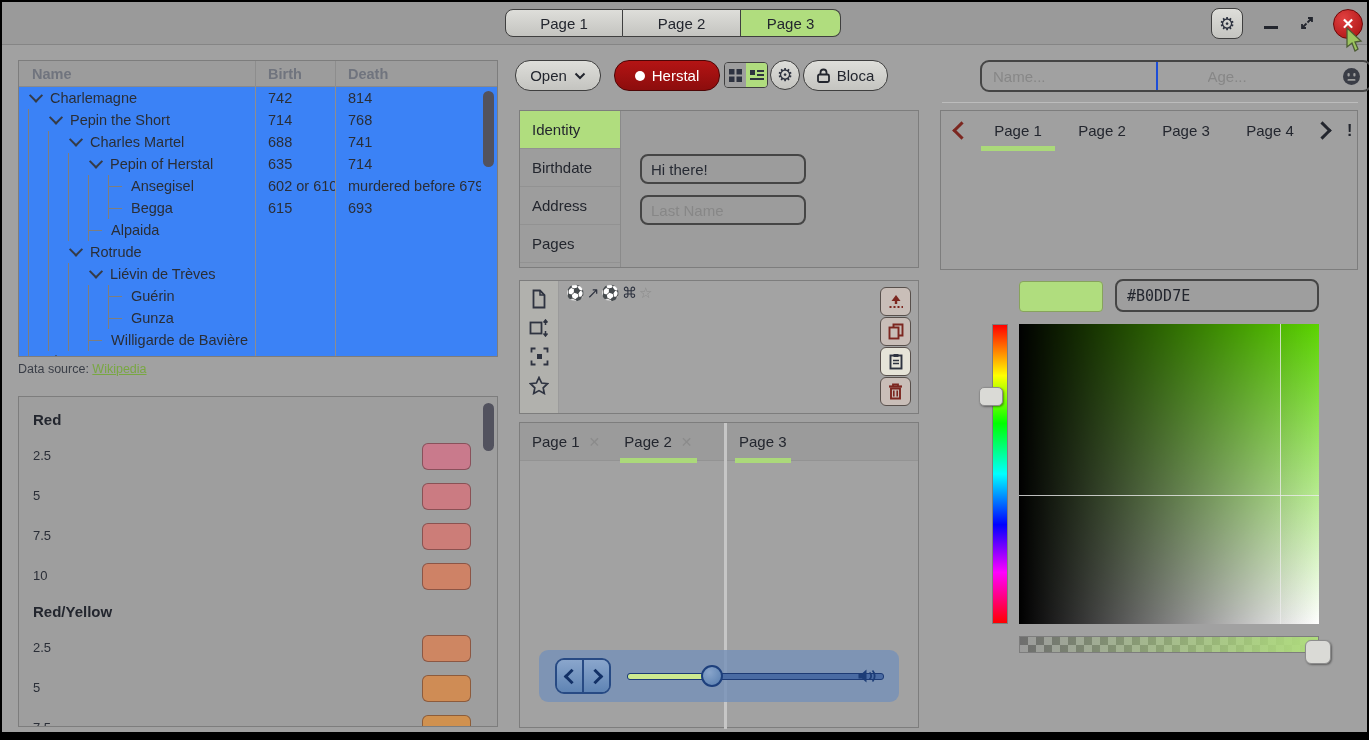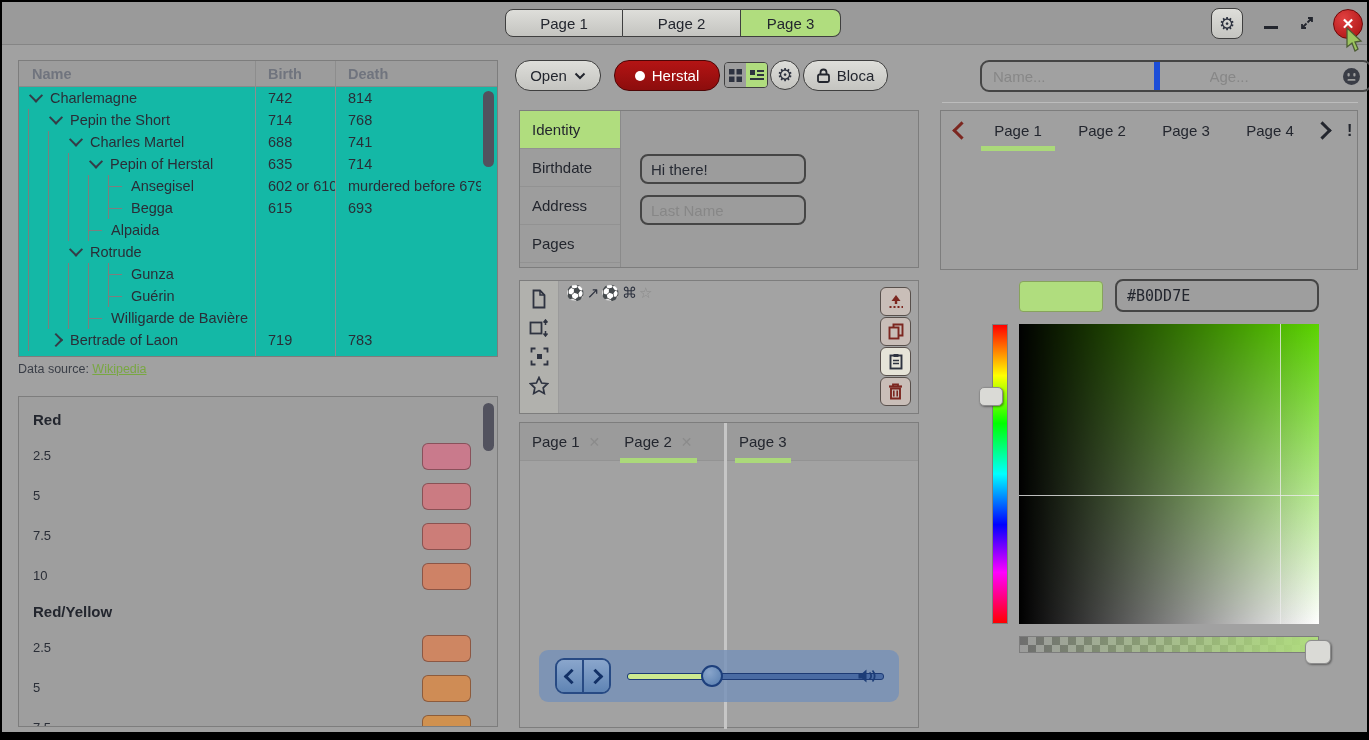--- a/index.html
+++ b/index.html
@@ -14,21 +14,21 @@
   .seg .sbtn{border:1px solid #3f3f3f;border-left-width:0;width:118px;height:28px;display:flex;align-items:center;justify-content:center;
        font-size:15px;color:#23262e;background:linear-gradient(#dededa,#c4c4c0);box-sizing:border-box;}
   .seg .sbtn:first-child{border-left-width:1px;border-radius:8px 0 0 8px;}
   .seg .sbtn:last-child{border-radius:0 8px 8px 0;width:100px;}
   .seg .sbtn.sel{background:#b0dd7e;}
   .winctl{color:#23262e;}
   .closebtn{width:28px;height:28px;border-radius:50%;background:radial-gradient(circle at 35% 30%,#e14040,#a60f0f);
        border:1px solid #6e0808;display:flex;align-items:center;justify-content:center;color:#fff;font-size:15px;font-weight:bold;}
   
   .panel{border:1px solid #7d7d7d;box-sizing:border-box;background:#9f9f9f;}
-  .ttable{left:16px;top:58px;width:480px;height:297px;background:#14b8a6;overflow:hidden;}
+  .ttable{left:16px;top:58px;width:480px;height:297px;background:#3b82f6;overflow:hidden;}
   .thead{display:grid;grid-template-columns:236px 80px 146px 1fr;height:25px;background:#9c9c9c;border-bottom:1px solid #8a8a8a;
        align-items:center;color:#70747e;font-weight:bold;font-size:14.5px;}
   .thead span{padding-left:13px;}
   .colline{position:absolute;top:0;bottom:0;width:1px;background:#8d8d8d;}
   .trow{display:grid;grid-template-columns:236px 80px 146px 1fr;height:22px;align-items:center;color:#2a2e37;font-size:14.5px;}
   .tcell{padding-left:13px;white-space:nowrap;overflow:hidden;}
   .tcell.namecell{display:flex;align-items:center;padding-left:9px;height:100%;}
   .guide{width:19px;align-self:stretch;border-left:1px solid #7e7e7e;flex:none;}
   .elbow{width:17px;align-self:stretch;border-left:1px solid #7e7e7e;position:relative;margin-right:5px;flex:none;}
   .elbow::after{content:'';position:absolute;left:0;top:50%;width:13px;height:1px;background:#7e7e7e;}
@@ -85,21 +85,21 @@
   .mchev{width:8px;height:8px;border-right:3px solid #123066;border-bottom:3px solid #123066;}
   .mchev.l{transform:rotate(135deg);margin-left:3px;}
   .mchev.r{transform:rotate(-45deg);margin-right:3px;}
   .mtrack{position:absolute;left:88px;top:23px;width:255px;height:5px;border-radius:3px;background:#4a6ba3;border:1px solid #1d3a74;}
   .mfill{position:absolute;left:0;top:0;height:100%;background:#cde98f;border-radius:3px;}
   .mthumb{position:absolute;top:-9px;width:22px;height:22px;border-radius:50%;background:radial-gradient(circle at 35% 30%,#89a5cb,#567cae);
           border:2px solid #1d3f7c;box-sizing:border-box;}
   
   .nameage{left:978px;top:58px;width:392px;height:32px;border:2px solid #454545;border-radius:9px;display:flex;box-sizing:border-box;}
   .nacell{flex:1;display:flex;align-items:center;padding:0 9px;position:relative;}
-  .nacell+.nacell{border-left:6px solid #1d4ed8;padding-left:48px;}
+  .nacell+.nacell{border-left:2px solid #1d4ed8;padding-left:48px;}
   .nain{border:none;background:transparent;outline:none;width:100%;font-size:15px;color:#262a33;font-family:"Liberation Sans",sans-serif;}
   .nain::placeholder{color:#878787;}
   .hsep{left:940px;top:100px;width:416px;height:1px;background:#bcbcbc;}
   .pager{left:938px;top:108px;width:418px;height:160px;background:#a0a0a0;}
   .pgbar{position:absolute;left:0;top:0;width:100%;height:39px;display:flex;align-items:center;}
   .pgarrow{width:10px;height:10px;border-right:3px solid #7c2720;border-bottom:3px solid #7c2720;flex:none;}
   .pgarrow.l{transform:rotate(135deg);margin:0 8px 0 14px;}
   .pgarrow.r{transform:rotate(-45deg);border-color:#23262e;margin:0 6px 0 4px;}
   .pgtab{width:74px;text-align:center;font-size:15px;color:#23262e;position:relative;margin:0 5px;height:39px;line-height:39px;}
   .pgtab.sel::after{content:'';position:absolute;left:0;right:0;bottom:-1px;height:5px;background:#abd97a;}
@@ -252,36 +252,48 @@
             </div>
             <div class="tcell"></div>
             <div class="tcell"></div>
             <div></div>
           </div>
           <div class="trow">
             <div class="tcell namecell">
               <span class="guide"></span>
               <span class="guide"></span>
               <span class="guide"></span>
+              <span class="chev"></span>
+              <span>Liévin de Trèves</span>
+            </div>
+            <div class="tcell"></div>
+            <div class="tcell"></div>
+            <div></div>
+          </div>
+          <div class="trow">
+            <div class="tcell namecell">
+              <span class="guide"></span>
+              <span class="guide"></span>
+              <span class="guide"></span>
+              <span class="guide"></span>
+              <span class="elbow"></span>
+              <span>Guérin</span>
+            </div>
+            <div class="tcell"></div>
+            <div class="tcell"></div>
+            <div></div>
+          </div>
+          <div class="trow">
+            <div class="tcell namecell">
+              <span class="guide"></span>
+              <span class="guide"></span>
+              <span class="guide"></span>
               <span class="guide"></span>
               <span class="elbow"></span>
               <span>Gunza</span>
-            </div>
-            <div class="tcell"></div>
-            <div class="tcell"></div>
-            <div></div>
-          </div>
-          <div class="trow">
-            <div class="tcell namecell">
-              <span class="guide"></span>
-              <span class="guide"></span>
-              <span class="guide"></span>
-              <span class="guide"></span>
-              <span class="elbow"></span>
-              <span>Guérin</span>
             </div>
             <div class="tcell"></div>
             <div class="tcell"></div>
             <div></div>
           </div>
           <div class="trow">
             <div class="tcell namecell">
               <span class="guide"></span>
               <span class="guide"></span>
               <span class="guide"></span>

